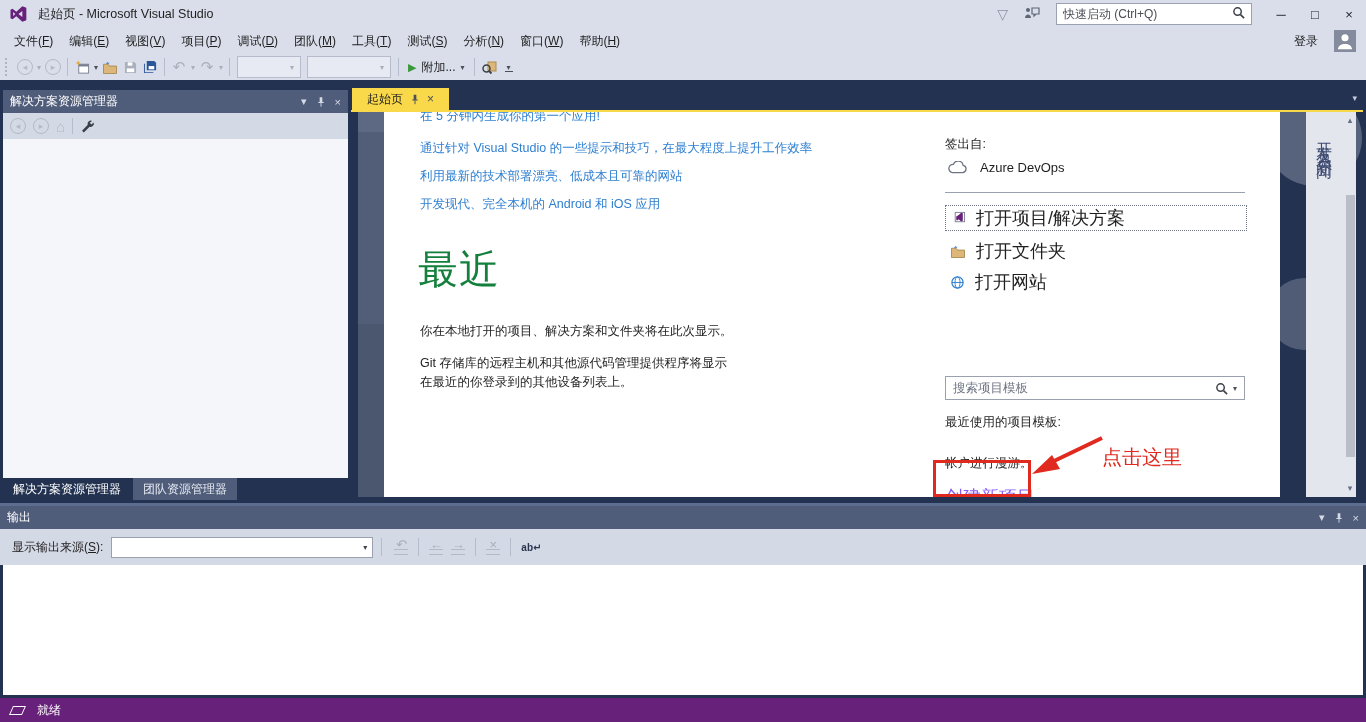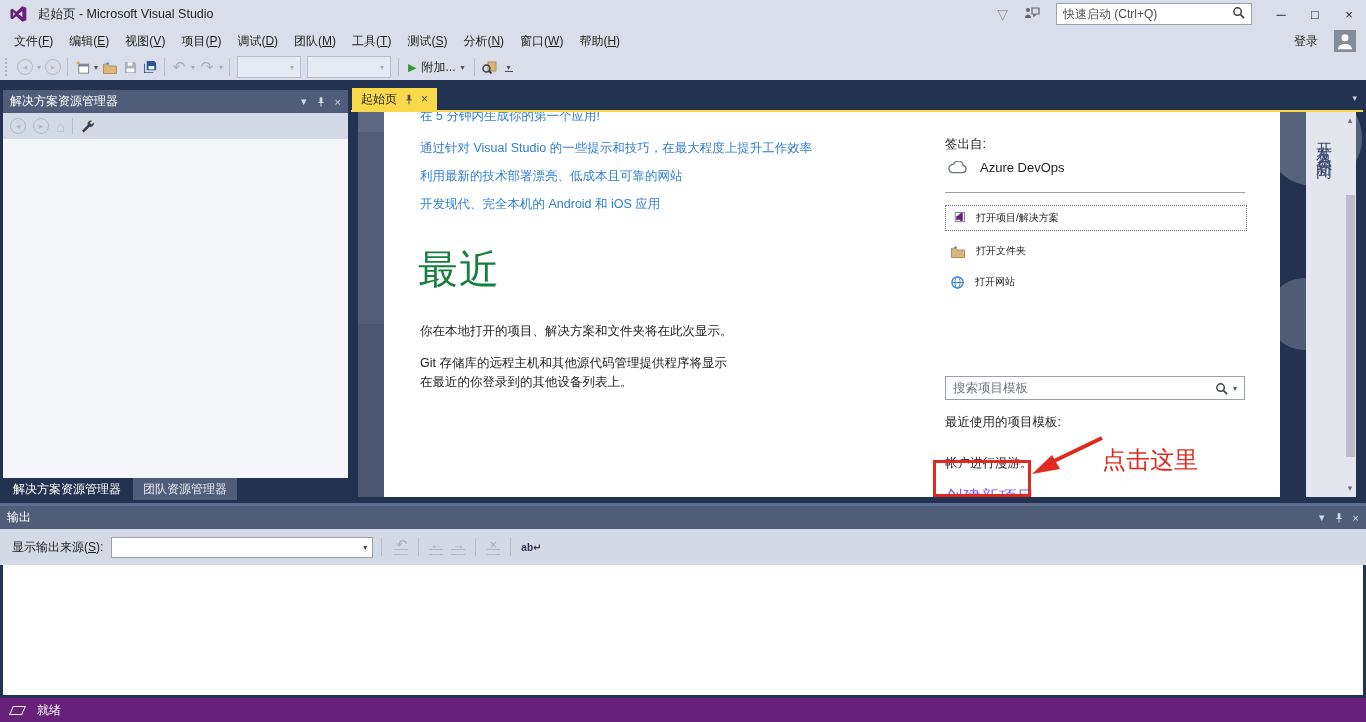--- a/index.html
+++ b/index.html
@@ -50,57 +50,57 @@
   .v-sep{width:1px;height:16px;background:#b6bccb;}
   .wrench{color:#3b4048;display:flex;}
   .solexp-content{flex:1;background:#f5f6fa;}
   .solexp-tabs{height:22px;display:flex;background:#223250;flex:none;}
   .se-tab{padding:0 10px;display:flex;align-items:center;white-space:nowrap;}
   .se-tab.active{background:#223250;color:#fff;}
   .se-tab.inactive{background:#4f5d7a;color:#e6eaf2;margin-left:2px;}
 
   
   .docwell{left:351px;top:8px;right:3px;bottom:0;}
-  .doc-tab{position:absolute;left:1px;top:0;height:22px;background:#f9d849;color:#1e1e1e;display:flex;align-items:center;padding:0 9px;gap:8px;}
+  .doc-tab{position:absolute;left:1px;top:0;height:22px;background:#f9d849;color:#1e1e1e;display:flex;align-items:center;padding:0 15px;gap:8px;}
   .doc-tab .tabicon{color:#4a4f5a;display:flex;font-size:12px;}
   .tab-list-btn{position:absolute;right:6px;top:5px;color:#c6cddc;font-size:9px;}
   .tab-line{position:absolute;left:0;right:0;top:22px;height:2px;background:#f9d849;}
   .doc-content{position:absolute;left:0;right:0;top:24px;height:385px;overflow:hidden;}
 
   .circle{position:absolute;border-radius:50%;}
   .left-strip{position:absolute;left:7px;top:0;width:26px;height:100%;
               background:linear-gradient(#5d6982 0 20px,#525e78 20px 55%,#4b576f 55%);}
   .white-panel{position:absolute;left:33px;top:0;width:896px;height:100%;background:#ffffff;}
 
   .gs-link{position:absolute;left:36px;color:#2e7fd0;font-size:12.5px;white-space:nowrap;cursor:pointer;}
   .recent-h{position:absolute;left:34px;top:130px;font-size:40px;font-weight:300;color:#15803d;letter-spacing:1px;}
   .body-text{position:absolute;left:36px;font-size:12.5px;color:#1e1e1e;white-space:nowrap;}
 
   .right-col{position:absolute;left:561px;top:0;width:302px;height:100%;margin-top:16px;}
   .rc-text{position:absolute;left:0;font-size:12.5px;white-space:nowrap;}
   .azure-row{position:absolute;left:2px;top:32px;display:flex;align-items:center;gap:11px;font-size:13px;}
   .rc-divider{position:absolute;left:0;top:64px;width:300px;height:1px;background:#9aa0ae;}
-  .action{position:absolute;left:0;width:302px;height:26px;display:flex;align-items:center;gap:10px;padding-left:5px;font-size:10px;cursor:pointer;}
+  .action{position:absolute;left:0;width:302px;height:26px;display:flex;align-items:center;gap:10px;padding-left:5px;font-size:18px;cursor:pointer;}
   .action.focused{border:1px dotted #707788;}
   .np-h{position:absolute;left:0;top:192px;font-size:32px;font-weight:300;color:#7e6b95;letter-spacing:1px;}
   .np-search{position:absolute;left:0;top:248px;width:300px;height:24px;background:#fff;border:1px solid #9aa0ae;display:flex;align-items:center;padding:0 7px;gap:5px;}
   .np-search input{border:none;outline:none;flex:1;font-size:12.5px;color:#3c4048;background:transparent;font-family:inherit;}
   .np-search input::placeholder{color:#6e7482;opacity:1;}
   .np-search .dd{font-size:8px;color:#4a4f5a;}
   .create-link{position:absolute;left:0;top:357px;color:#8b5cf6;font-size:18px;cursor:pointer;}
 
   
   .news-strip{position:absolute;left:955px;top:0;width:50px;height:100%;background:#e4e6ed;z-index:2;}
   .news-label{position:absolute;left:7px;top:18px;writing-mode:vertical-rl;text-orientation:mixed;font-size:16px;color:#3d4a70;letter-spacing:4px;white-space:nowrap;}
   .ns-arrow{position:absolute;right:1px;font-size:9px;color:#66708c;width:10px;text-align:center;}
   .ns-thumb{position:absolute;right:1px;top:83px;width:9px;height:262px;background:#b9bec9;}
 
   
   .anno-rect{left:933px;top:460px;width:98px;height:37px;border:3px solid #e02a1f;z-index:6;}
-  .anno-text{left:1102px;top:444px;color:#e02a1f;font-size:24px;z-index:6;white-space:nowrap;}
+  .anno-text{left:1102px;top:444px;color:#e02a1f;font-size:20px;z-index:6;white-space:nowrap;}
   .anno-arrow{left:1028px;top:434px;z-index:6;}
 
   
   .output{top:506px;left:0;right:0;height:192px;display:flex;flex-direction:column;}
   .out-toolbar{height:36px;background:#d4d9e6;display:flex;align-items:center;padding-left:12px;flex:none;}
   .out-combo{margin-left:8px;width:262px;height:21px;background:#fff;border:1px solid #9aa0ae;display:flex;align-items:center;justify-content:flex-end;padding-right:5px;color:#3c4048;font-size:8px;}
   .o-icon{position:relative;color:#a9aeba;font-size:13px;width:22px;height:20px;display:flex;align-items:flex-start;justify-content:center;}
   .o-icon::after{content:"";position:absolute;left:4px;right:4px;bottom:2px;height:4px;border-top:1.5px solid #b3b9c6;border-bottom:1.5px solid #b3b9c6;}
   .wrap-icon{color:#2b3550;font-weight:bold;font-size:10px;margin-left:4px;}
   .out-content{flex:1;background:#fff;margin:0 3px;border-bottom:3px solid #223250;}

